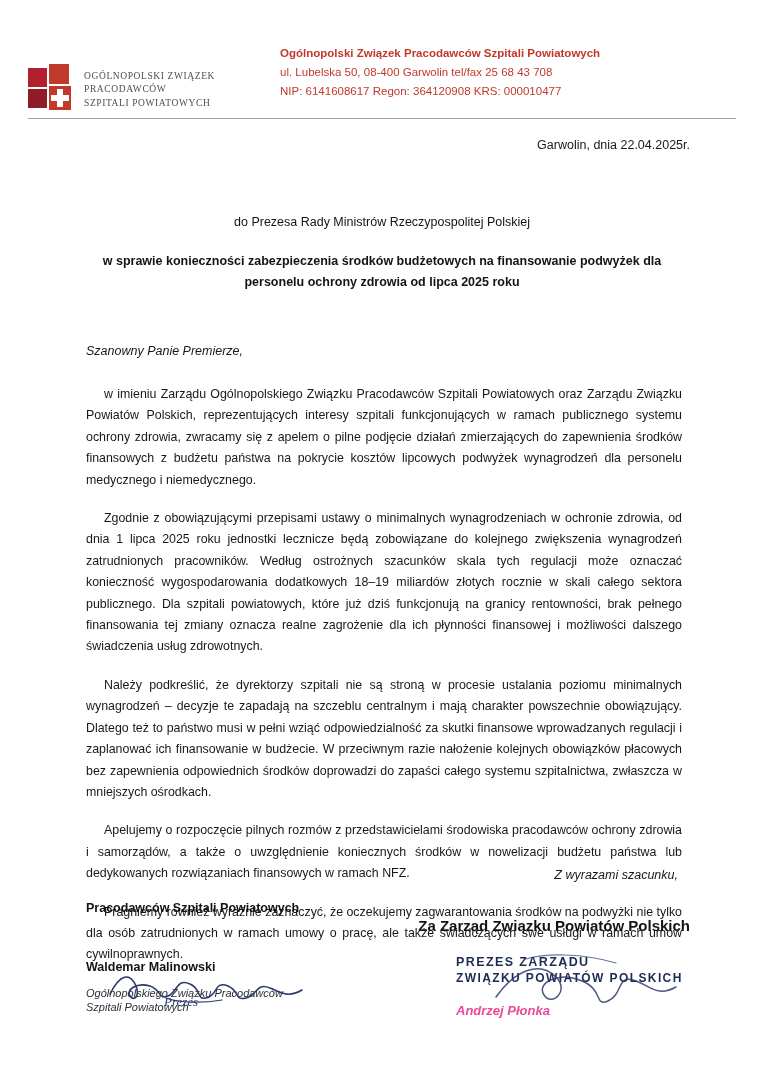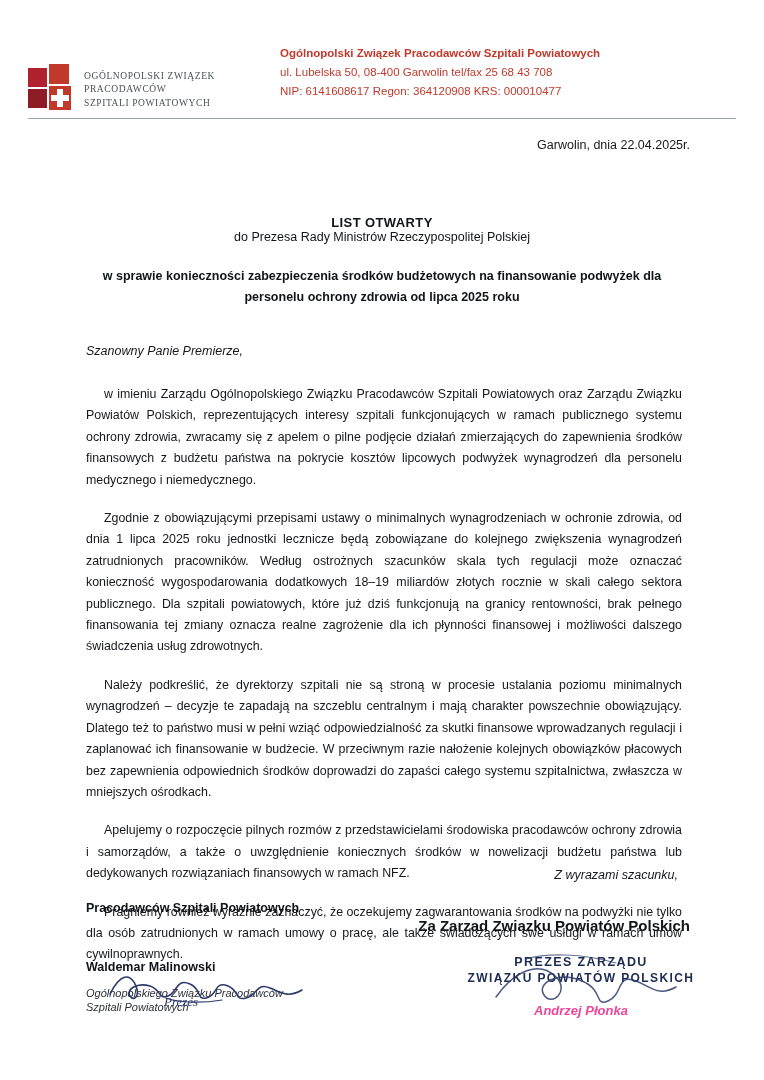--- a/index.html
+++ b/index.html
@@ -216,21 +216,21 @@
     width: 210px;
     height: 40px;
     pointer-events: none;
   }
 
   .sig-right {
     position: absolute;
     right: 58px;
     top: 955px;
     width: 250px;
-    text-align: center;
+    text-align: left;
   }
   .stamp-line1, .stamp-line2 {
     color: #1c2b52;
     font-weight: bold;
     letter-spacing: 1.4px;
   }
   .stamp-line1 { font-size: 12.5px; }
   .stamp-line2 { font-size: 12px; margin-top: 2px; }
   .sig-right .name {
     margin-top: 18px;
@@ -275,21 +275,20 @@
         <div class="line1">Ogólnopolski Związek Pracodawców Szpitali Powiatowych</div>
         <div>ul. Lubelska 50, 08-400 Garwolin tel/fax 25 68 43 708</div>
         <div>NIP: 6141608617 Regon: 364120908 KRS: 000010477</div>
       </div>
     </div>
     <div class="header-rule"></div>
 
     <div class="date-line">Garwolin, dnia 22.04.2025r.</div>
 
     <div class="titles">
-      <div class="title-main">LIST OTWARTY</div>
       <div class="title-sub">do Prezesa Rady Ministrów Rzeczypospolitej Polskiej</div>
       <div class="title-subject">w sprawie konieczności zabezpieczenia środków budżetowych na finansowanie podwyżek dla personelu ochrony zdrowia od lipca 2025 roku</div>
     </div>
 
     <div class="salutation">Szanowny Panie Premierze,</div>
 
     <div class="content">
       <p>w imieniu Zarządu Ogólnopolskiego Związku Pracodawców Szpitali Powiatowych oraz Zarządu Związku Powiatów Polskich, reprezentujących interesy szpitali funkcjonujących w ramach publicznego systemu ochrony zdrowia, zwracamy się z apelem o pilne podjęcie działań zmierzających do zapewnienia środków finansowych z budżetu państwa na pokrycie kosztów lipcowych podwyżek wynagrodzeń dla personelu medycznego i niemedycznego.</p>
       <p>Zgodnie z obowiązującymi przepisami ustawy o minimalnych wynagrodzeniach w ochronie zdrowia, od dnia 1 lipca 2025 roku jednostki lecznicze będą zobowiązane do kolejnego zwiększenia wynagrodzeń zatrudnionych pracowników. Według ostrożnych szacunków skala tych regulacji może oznaczać konieczność wygospodarowania dodatkowych 18–19 miliardów złotych rocznie w skali całego sektora publicznego. Dla szpitali powiatowych, które już dziś funkcjonują na granicy rentowności, brak pełnego finansowania tej zmiany oznacza realne zagrożenie dla ich płynności finansowej i możliwości dalszego świadczenia usług zdrowotnych.</p>
       <p>Należy podkreślić, że dyrektorzy szpitali nie są stroną w procesie ustalania poziomu minimalnych wynagrodzeń – decyzje te zapadają na szczeblu centralnym i mają charakter powszechnie obowiązujący. Dlatego też to państwo musi w pełni wziąć odpowiedzialność za skutki finansowe wprowadzanych regulacji i zaplanować ich finansowanie w budżecie. W przeciwnym razie nałożenie kolejnych obowiązków płacowych bez zapewnienia odpowiednich środków doprowadzi do zapaści całego systemu szpitalnictwa, zwłaszcza w mniejszych ośrodkach.</p>

